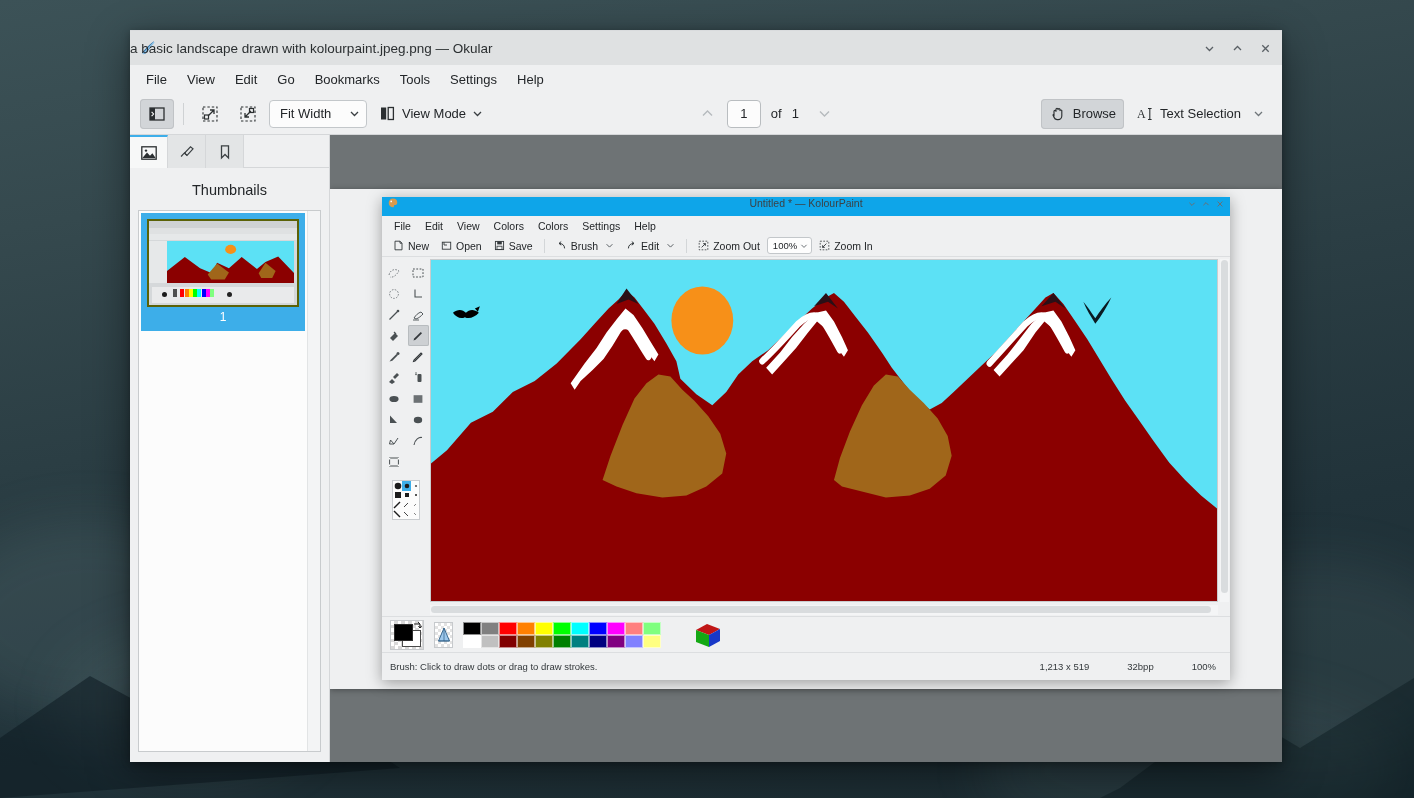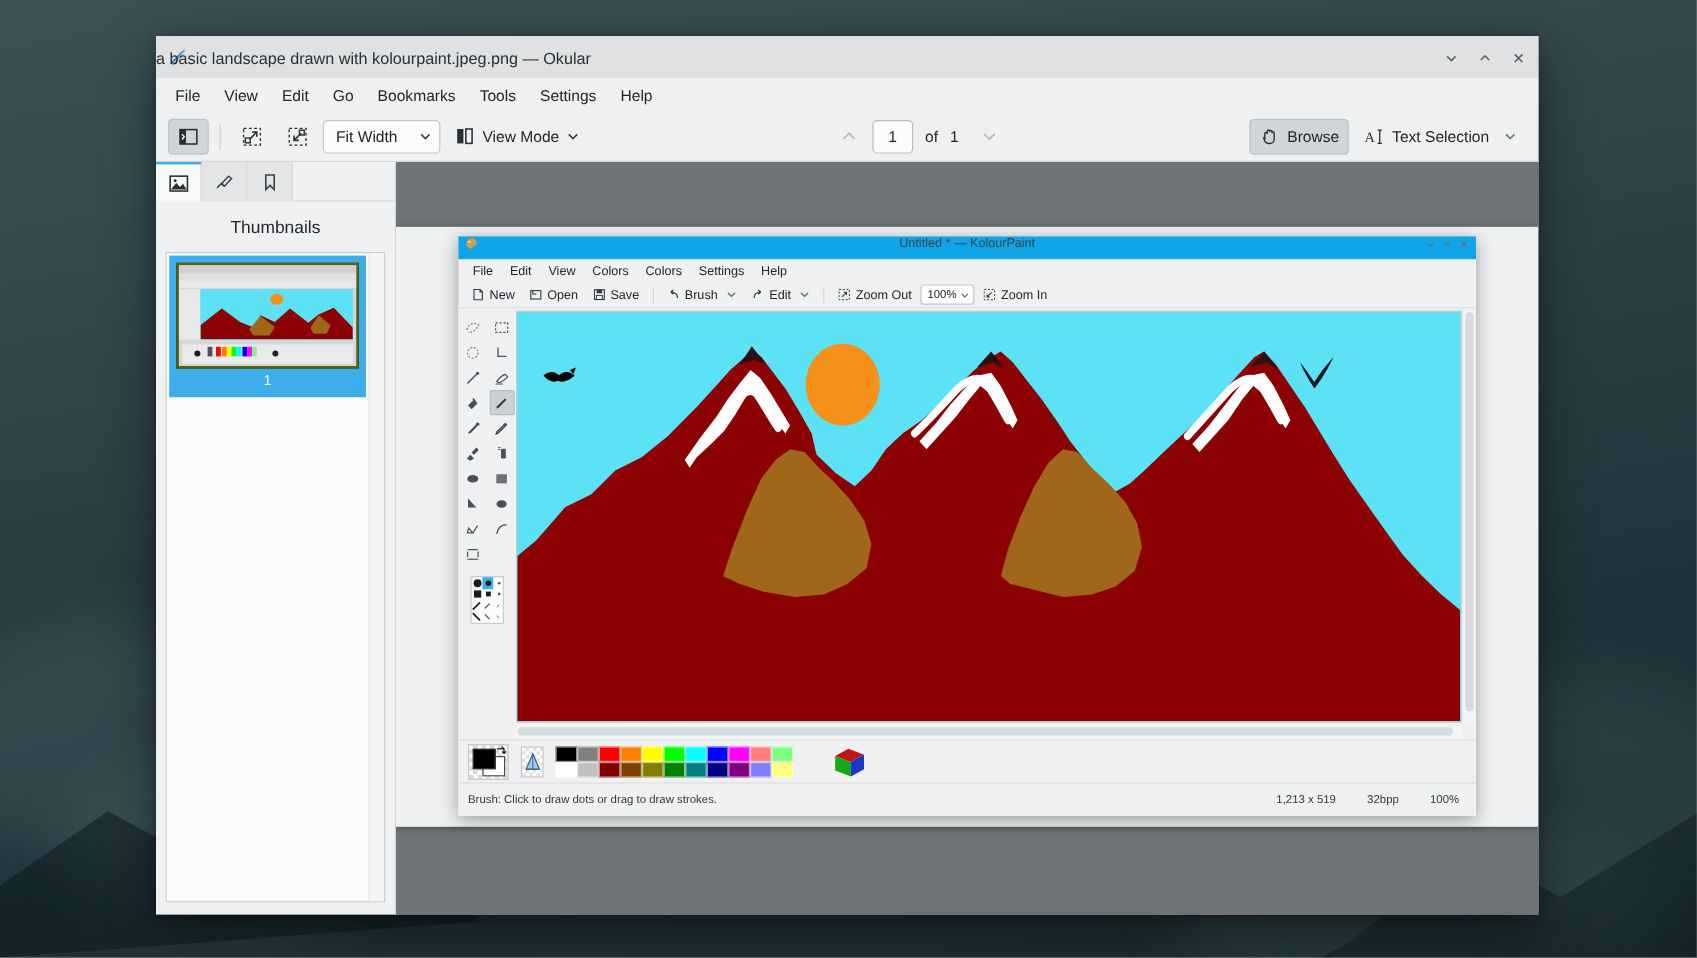--- a/index.html
+++ b/index.html
@@ -143,21 +143,21 @@
      repeating-conic-gradient(#d8d8d8 0% 25%, #fff 0% 50%) 0 0/7px 7px;border:1px solid #c6c9cc;}
   .dualswatch .back{position:absolute;left:11px;top:9px;width:19px;height:17px;background:#fff;border:1px solid #4a4a4a;}
   .dualswatch .fore{position:absolute;left:3px;top:3px;width:19px;height:17px;background:#000;border:1px solid #2b2b2b;}
   .transp{width:19px;height:26px;border:1px solid #c6c9cc;background:
      repeating-conic-gradient(#e2e2e2 0% 25%, #fff 0% 50%) 0 0/6px 6px;display:flex;align-items:center;justify-content:center;}
   .palette{display:flex;flex-direction:column;}
   .prow{display:flex;}
   .psw{width:18px;height:13px;border:1px solid rgba(255,255,255,.55);}
   .kp-status{height:28px;background:#eff0f1;border-top:1px solid #dcdee0;display:flex;
      align-items:center;font-size:9.5px;color:#33383b;padding:0 8px;flex:none;}
-  .kp-status .sp{margin-left:auto;display:flex;gap:26px;padding-right:6px;align-items:center;}
+  .kp-status .sp{margin-left:auto;display:flex;gap:38px;padding-right:6px;align-items:center;}
 
   svg{display:block;}
 </style>
 </head>
 <body>
 
 <div class="cloud" style="left:-60px;top:520px;width:300px;height:200px;"></div>
 <div class="cloud" style="left:60px;top:630px;width:260px;height:150px;background:rgba(160,190,190,.10);"></div>
 <div class="cloud" style="left:1150px;top:560px;width:320px;height:200px;background:rgba(150,180,180,.10);"></div>
 <div class="cloud" style="left:980px;top:690px;width:420px;height:160px;background:rgba(140,175,175,.09);"></div>

